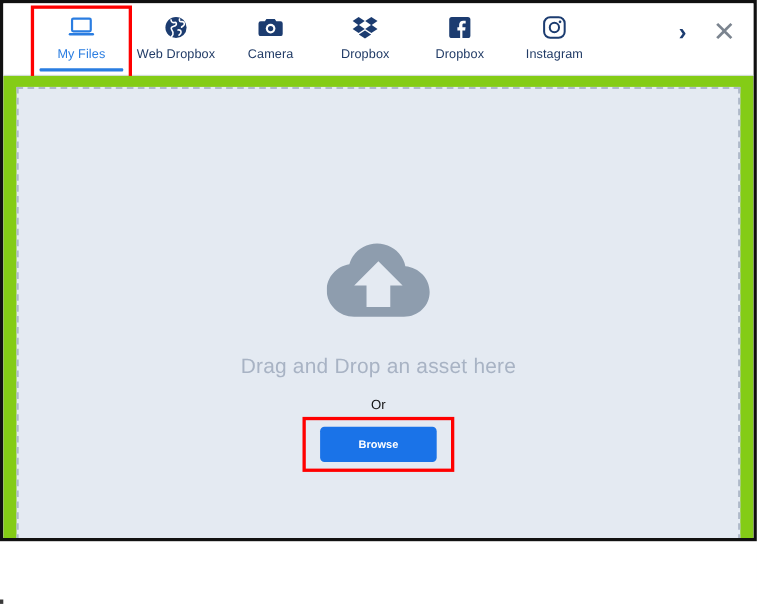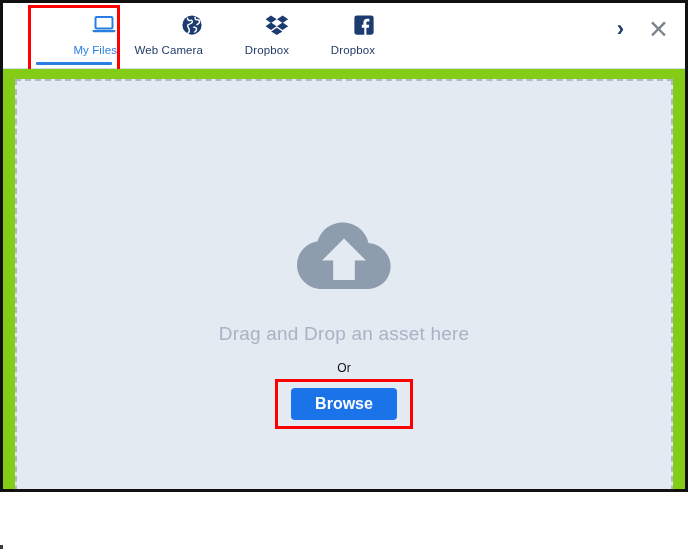--- a/index.html
+++ b/index.html
@@ -38,21 +38,21 @@
     display: flex;
     align-items: flex-start;
     padding-left: 28px;
     box-sizing: border-box;
   }
   .tab {
     width: 86px;
     height: 66px;
     display: flex;
     flex-direction: column;
-    align-items: flex-end;
+    align-items: center;
     justify-content: flex-start;
     padding-top: 9px;
     box-sizing: border-box;
     position: relative;
     cursor: pointer;
     user-select: none;
   }
   .tab .tab-icon {
     height: 26px;
     display: flex;
@@ -153,21 +153,21 @@
   }
   #browse-wrap {
     position: relative;
     margin-top: 13px;
   }
   #browse-button {
     width: 106px;
     height: 32px;
     background: #1a73e8;
     color: #ffffff;
-    font-size: 16px;
+    font-size: 10px;
     font-weight: bold;
     border: none;
     border-radius: 4px;
     cursor: pointer;
     font-family: "Liberation Sans", sans-serif;
     display: block;
   }
   #browse-highlight {
     position: absolute;
     left: -16px;
@@ -208,23 +208,33 @@
 
     <div class="tab">
       <span class="tab-icon">
         <svg width="22" height="22" viewBox="0 0 24 24">
           <circle cx="12" cy="12" r="10.5" fill="#1c3c70"></circle>
           <path d="M7 4.5 C7.5 7 9 7.5 10.5 7 C12 6.5 13 8 12 9.5 C11 11 8.5 10.5 7.5 12 C6.5 13.5 8.5 15 9 17 C9.4 18.6 8.6 20 7.6 21" fill="none" stroke="#ffffff" stroke-width="1.6" stroke-linecap="round"></path>
           <path d="M15.5 3.6 C15 5.5 16 6.5 17.5 6.2 C19 5.9 20.5 7 20.2 8.8 C20 10.2 18.5 10.6 17.5 11.6" fill="none" stroke="#ffffff" stroke-width="1.6" stroke-linecap="round"></path>
           <path d="M14 14.5 C15.5 14 17 15 17 16.6 C17 18 16 18.8 15 19.6" fill="none" stroke="#ffffff" stroke-width="1.6" stroke-linecap="round"></path>
         </svg>
       </span>
-      <span class="tab-label">Web Camera</span>
-    </div>
-
+      <span class="tab-label">Web Dropbox</span>
+    </div>
+
+    <div class="tab">
+      <span class="tab-icon">
+        <svg width="24" height="20" viewBox="0 0 24 20">
+          <path d="M8.2 2.2 h7.6 l1.4 2.2 H21 a2 2 0 0 1 2 2 v9.4 a2 2 0 0 1 -2 2 H3 a2 2 0 0 1 -2 -2 V6.4 a2 2 0 0 1 2 -2 h3.8 z" fill="#1c3c70"></path>
+          <circle cx="12" cy="11" r="4.4" fill="#ffffff"></circle>
+          <circle cx="12" cy="11" r="2.4" fill="#1c3c70"></circle>
+        </svg>
+      </span>
+      <span class="tab-label">Camera</span>
+    </div>
 
     <div class="tab">
       <span class="tab-icon">
         <svg width="24" height="22" viewBox="0 0 24 22">
           <path d="M6 1.5 L0.6 5.2 L6 8.9 L11.6 5.2 z" fill="#1c3c70"></path>
           <path d="M17.6 1.5 L23.2 5.2 L17.6 8.9 L12 5.2 z" fill="#1c3c70"></path>
           <path d="M6 16 L0.6 12.3 L6 8.6 L11.6 12.3 z" fill="#1c3c70"></path>
           <path d="M17.6 16 L23.2 12.3 L17.6 8.6 L12 12.3 z" fill="#1c3c70"></path>
           <path d="M6.2 17.4 L11.8 13.8 L17.4 17.4 L11.8 21 z" fill="#1c3c70"></path>
         </svg>
@@ -237,20 +247,30 @@
       <span class="tab-icon">
         <svg width="22" height="22" viewBox="0 0 24 24">
           <rect x="1.5" y="1.5" width="21" height="21" rx="2.6" fill="#1c3c70"></rect>
           <path d="M14.6 23 v-8.1 h2.7 l0.4 -3.15 h-3.1 V9.7 c0 -0.9 0.25 -1.55 1.58 -1.55 h1.65 V5.35
                    c-0.3 -0.04 -1.3 -0.13 -2.45 -0.13 c-2.4 0 -4.05 1.47 -4.05 4.18 v2.35 H9.6 v3.15 h2.73 V23 z" fill="#ffffff"></path>
         </svg>
       </span>
       <span class="tab-label">Dropbox</span>
     </div>
 
+    <div class="tab">
+      <span class="tab-icon">
+        <svg width="22" height="22" viewBox="0 0 24 24">
+          <rect x="1.8" y="1.8" width="20.4" height="20.4" rx="6" fill="none" stroke="#1c3c70" stroke-width="2"></rect>
+          <circle cx="12" cy="12" r="4.6" fill="none" stroke="#1c3c70" stroke-width="2"></circle>
+          <circle cx="17.6" cy="6.4" r="1.35" fill="#1c3c70"></circle>
+        </svg>
+      </span>
+      <span class="tab-label">Instagram</span>
+    </div>
 
     <div id="tab-bar-right">
       <span id="next-arrow">›</span>
       <span id="close-button">✕</span>
     </div>
 
     <div id="tab-highlight"></div>
   </div>
 
   <div id="drop-panel-wrap">

